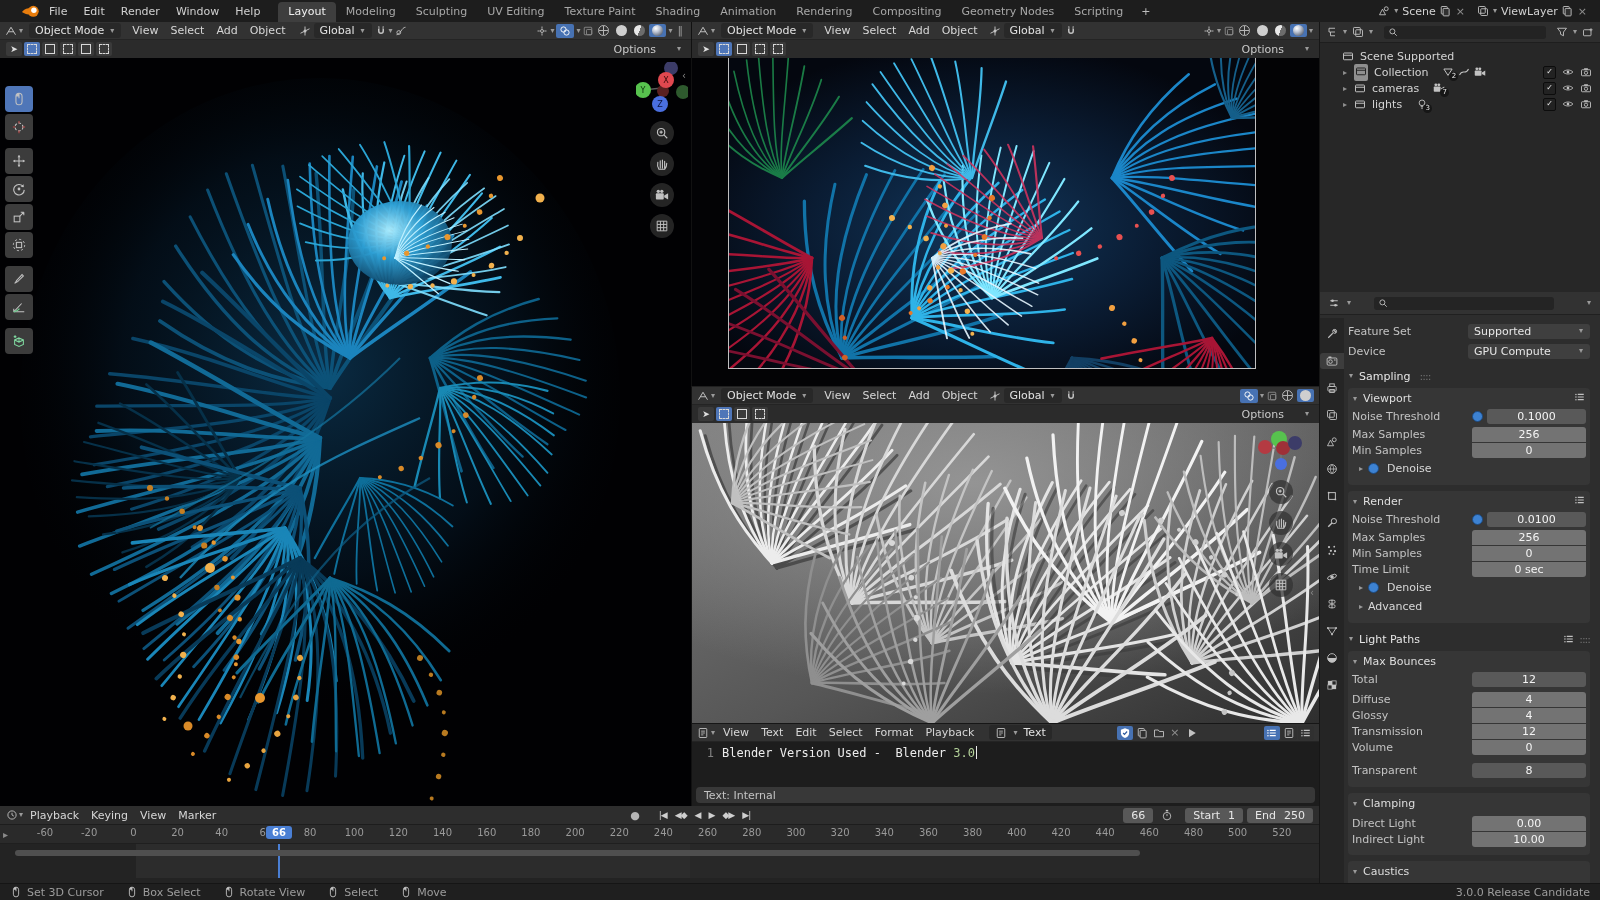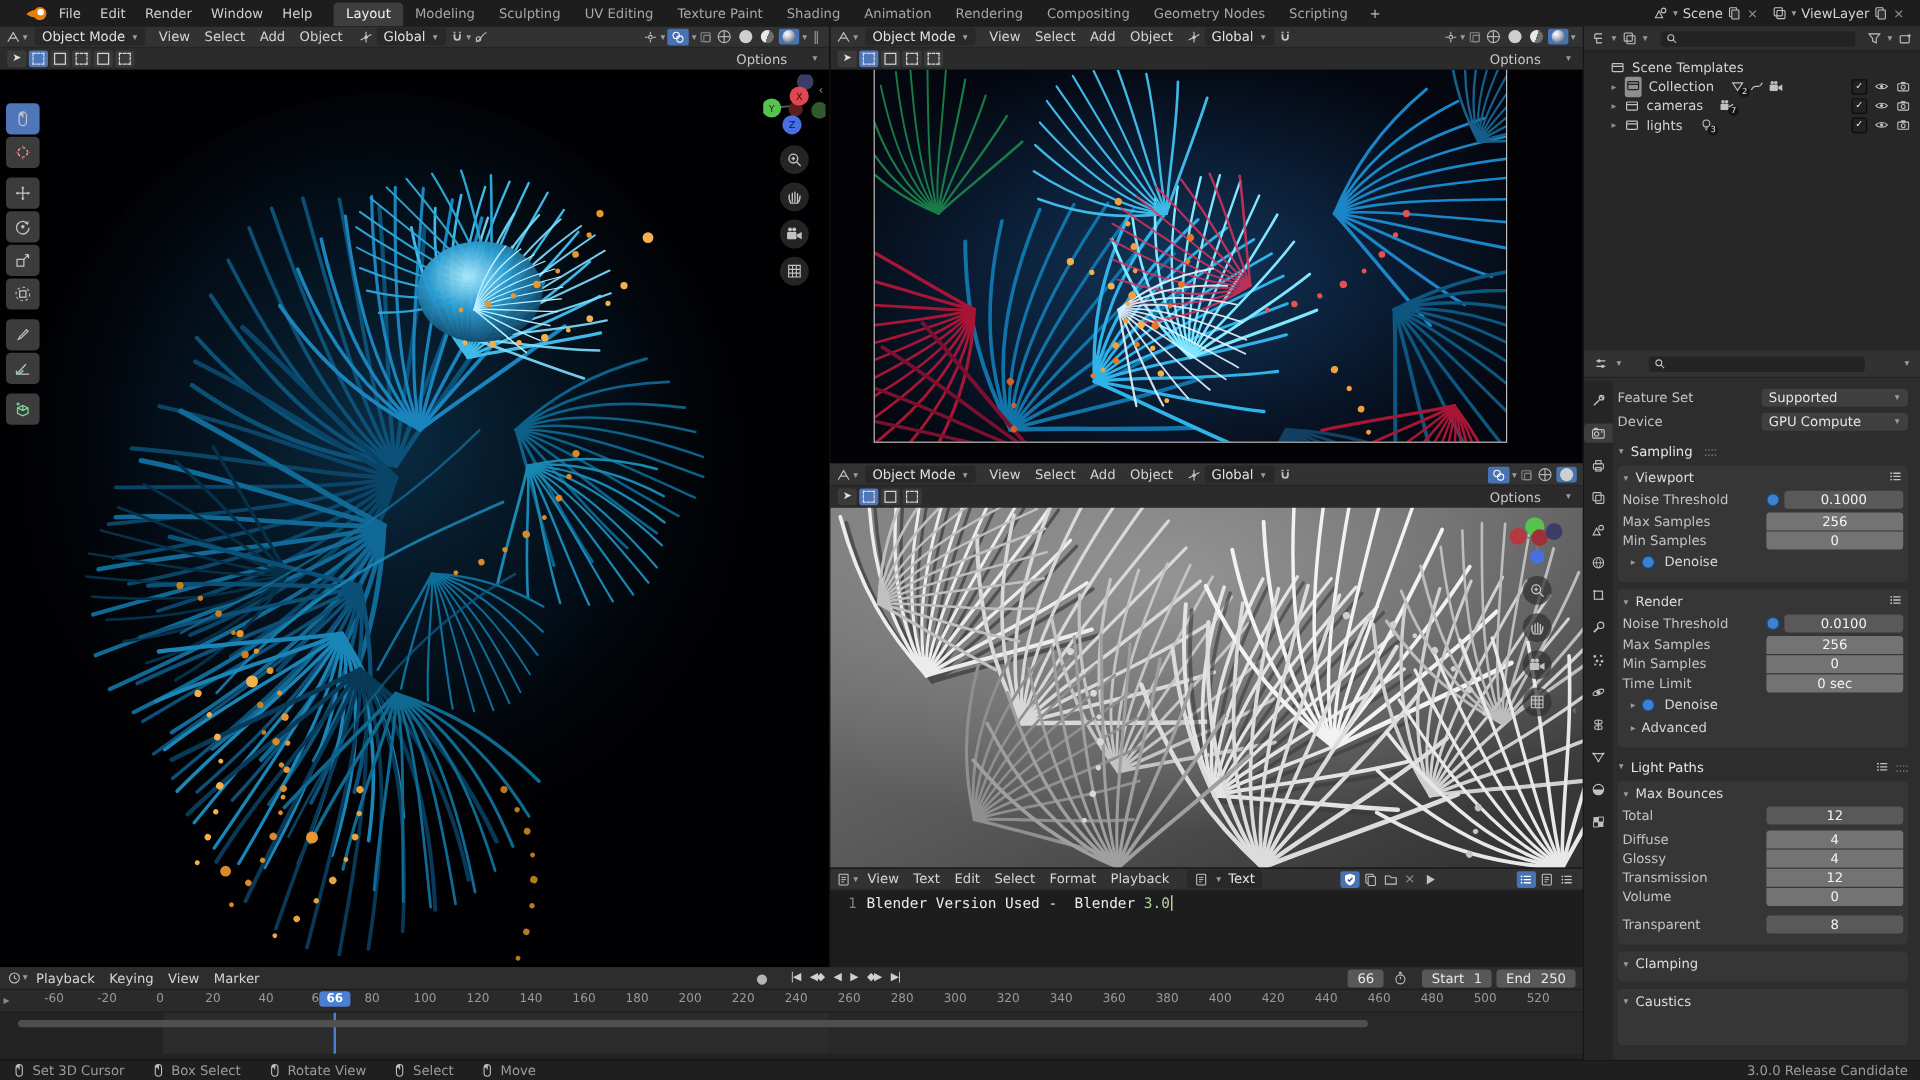--- a/index.html
+++ b/index.html
@@ -949,20 +949,23 @@
     <span class="chip-dim">
         <svg class="ic12">
           <use href="#s-menu"></use>
         </svg>
       </span>
   </div>
   <div class="code">
     <span class="lineno">1</span>
     <span class="codetxt">Blender Version Used -  Blender </span><span class="codenum">3.0</span><span class="caret"></span>
   </div>
+  <div class="tefooter">
+    <span>Text: Internal</span>
+  </div>
 </div>
 
 <div id="timeline" class="abs">
   <div id="tl-hdr">
     <svg class="ic12">
         <use href="#s-edtime"></use>
       </svg>
     <span class="chev">▾</span>
     <div class="row">
 
@@ -1103,21 +1106,21 @@
       <svg class="ic12">
           <use href="#s-newcol"></use>
         </svg>
     </div>
     <div style="padding-top:5px">
       <div class="orow">
         <span class="tw"></span>
         <svg class="ic12">
             <use href="#s-box"></use>
           </svg>
-        <span class="name">Scene Templates</span>
+        <span class="name">Scene Supported</span>
       </div>
       <div class="orow" style="padding-left:20px">
         <span class="tw">▸</span>
         <span class="chipicon"><svg class="ic12" style="color:#222">
               <use href="#s-box"></use>
             </svg></span>
         <span class="name">Collection</span>
         <span class="dicon" style="margin-left:10px">
           <svg class="ic12">
               <use href="#s-tri"></use>
@@ -1424,20 +1427,34 @@
               <span>8</span>
             </span>
         </div>
       </div>
 
       <div class="pbox">
         <div class="pboxhdr">
           <span class="chev">▾</span>
           <span>Clamping</span>
         </div>
+        <div class="prow" style="height:auto;margin-top:4px">
+          <span class="plabel" style="align-self:stretch;display:flex;flex-direction:column;justify-content:space-around;padding-right:8px">
+            <span>Direct Light</span>
+            <span>Indirect Light</span>
+          </span>
+          <span class="pgroup">
+            <span class="pgrow">
+                <span>0.00</span>
+              </span>
+            <span class="pgrow">
+                <span>10.00</span>
+              </span>
+          </span>
+        </div>
       </div>
 
       <div class="pbox">
         <div class="pboxhdr">
           <span class="chev">▾</span>
           <span>Caustics</span>
         </div>
         <div class="prow" style="margin-top:2px">
           
           

